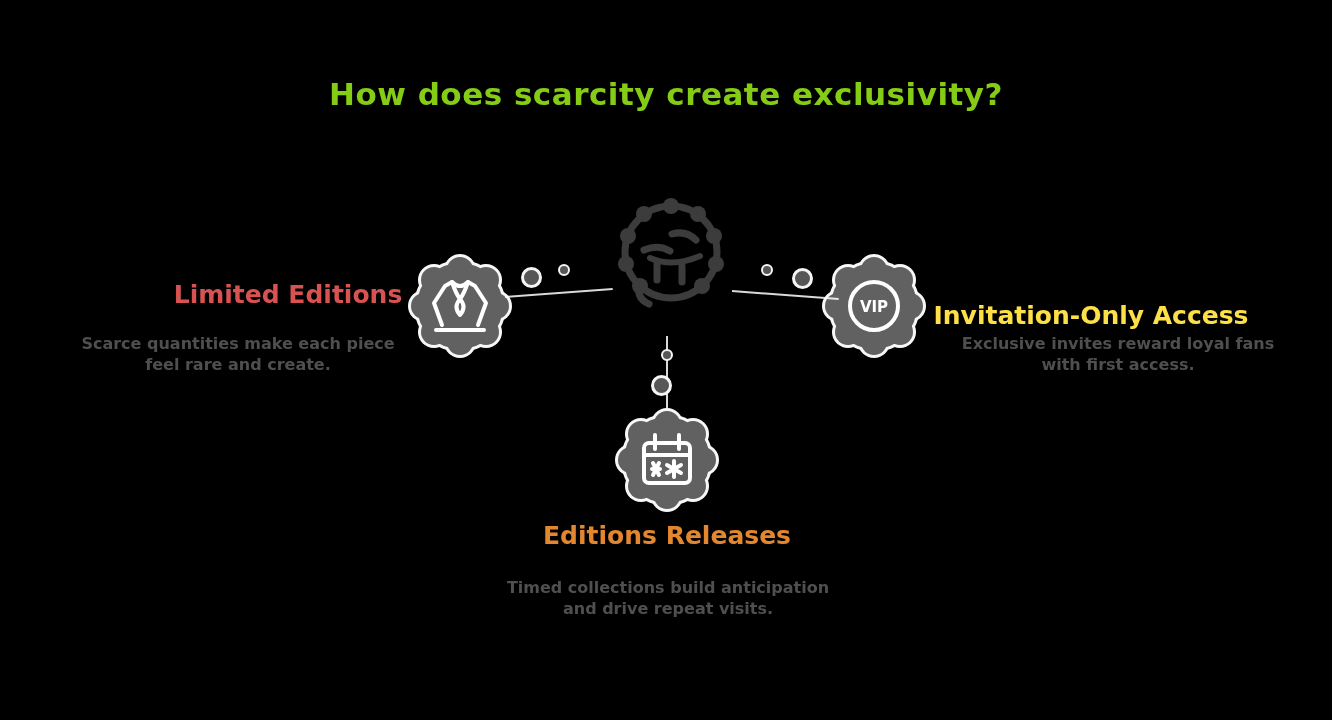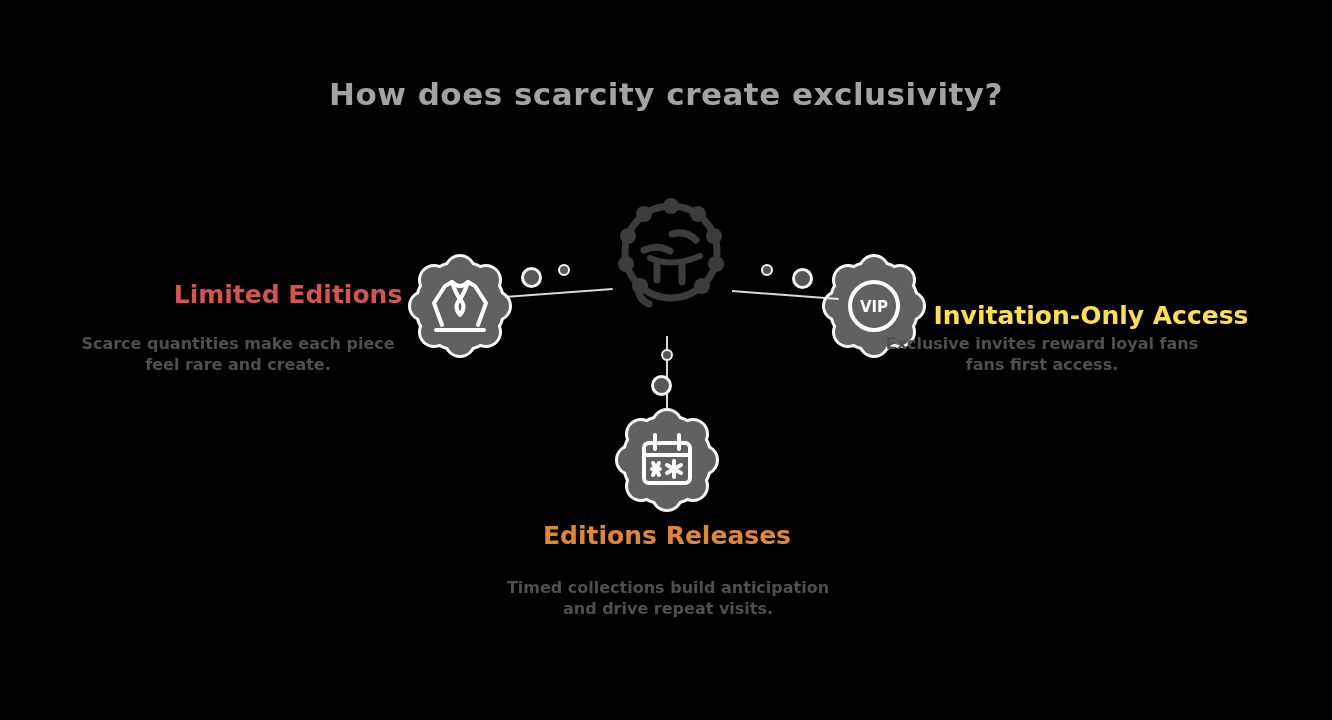--- a/index.html
+++ b/index.html
@@ -1,25 +1,25 @@
 <!DOCTYPE html>
 <html><head>
 <meta charset="utf-8">
 <style>
   html,body{margin:0;padding:0;background:#000;}
   .stage{position:relative;width:1332px;height:720px;background:#000;overflow:hidden;
          font-family:"DejaVu Sans","Liberation Sans",sans-serif;}
   .title{position:absolute;left:0;top:76px;width:1332px;text-align:center;
-         font-size:31px;font-weight:700;color:#a3a3a3;letter-spacing:.5px;}
+         font-size:31px;font-weight:700;color:#84cc16;letter-spacing:.5px;}
   .label{position:absolute;font-size:25px;font-weight:700;text-align:center;width:320px;}
   .desc{position:absolute;font-size:16px;font-weight:700;line-height:21px;color:#4f4f4f;text-align:center;}
   .label-left{left:128px;top:280px;}
   .desc-left{left:58px;top:333px;width:360px;}
   .label-right{left:931px;top:280px;}
-  .desc-right{left:872px;top:333px;width:340px;}
+  .desc-right{left:948px;top:333px;width:340px;}
   .label-bottom{left:507px;top:521px;}
   .desc-bottom{left:488px;top:577px;width:360px;}
   .badge{position:absolute;width:110px;height:110px;}
   .badge-left{left:405px;top:251px;}
   .badge-right{left:819px;top:251px;}
   .badge-bottom{left:612px;top:405px;}
   .center-icon{position:absolute;left:610px;top:194px;width:122px;height:122px;}
   .dot{position:absolute;border-radius:50%;background:#575757;box-sizing:border-box;z-index:3;}
   .dot-big{width:21px;height:21px;border:3px solid #f5f5f5;}
   .dot-small{width:12px;height:12px;border:2px solid #f5f5f5;}
@@ -161,21 +161,21 @@
 
   <div class="label label-left" style="color: rgb(217, 82, 82);">Limited Editions</div>
   <div class="desc desc-left">
     <div>Scarce quantities make each piece</div>
     <div>feel rare and create.</div>
   </div>
 
   <div class="label label-right" style="color: #fde047; margin-top: 21px;">Invitation-Only Access</div>
   <div class="desc desc-right">
     <div>Exclusive invites reward loyal fans</div>
-    <div>fans first access.</div>
+    <div>with first access.</div>
   </div>
 
   <div class="label label-bottom" style="color: rgb(226, 135, 47);">Editions Releases</div>
   <div class="desc desc-bottom">
     <div>Timed collections build anticipation</div>
     <div>and drive repeat visits.</div>
   </div>
 
 </div>
 

